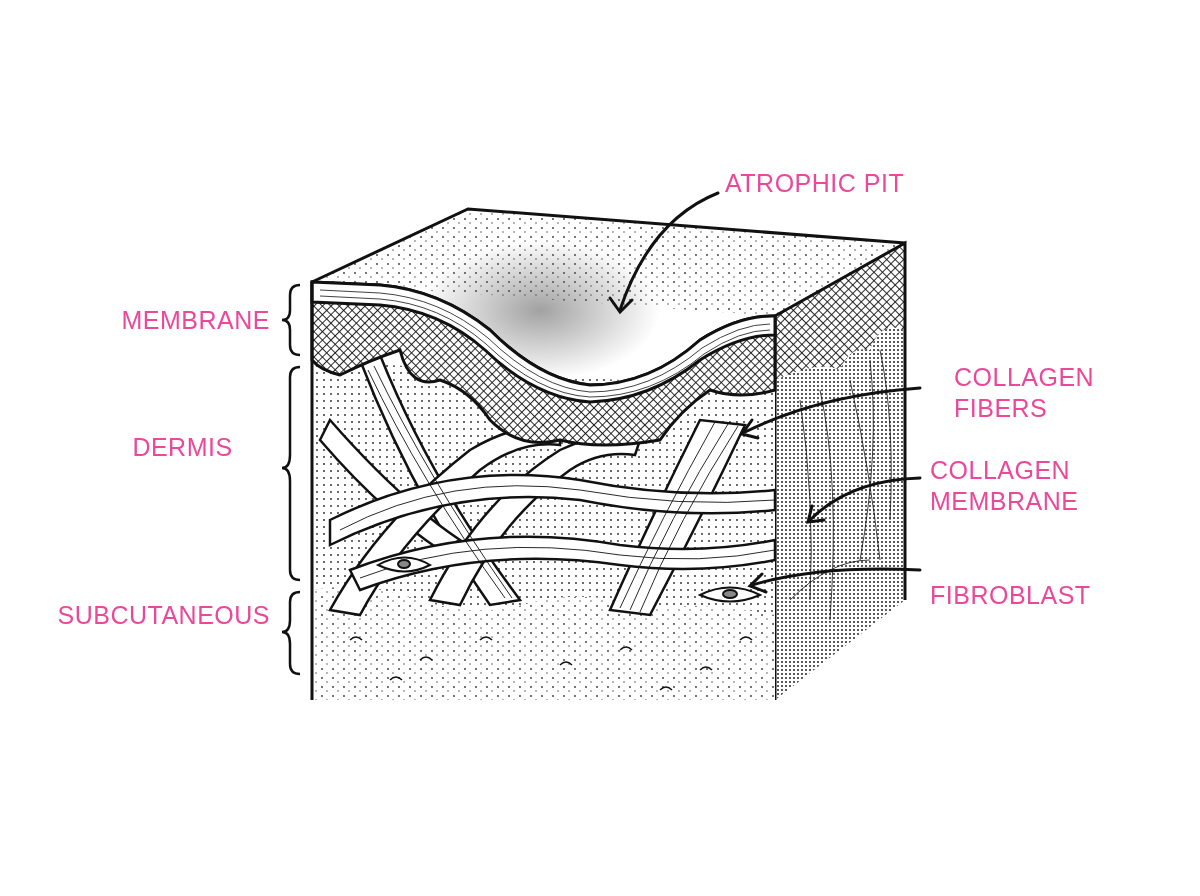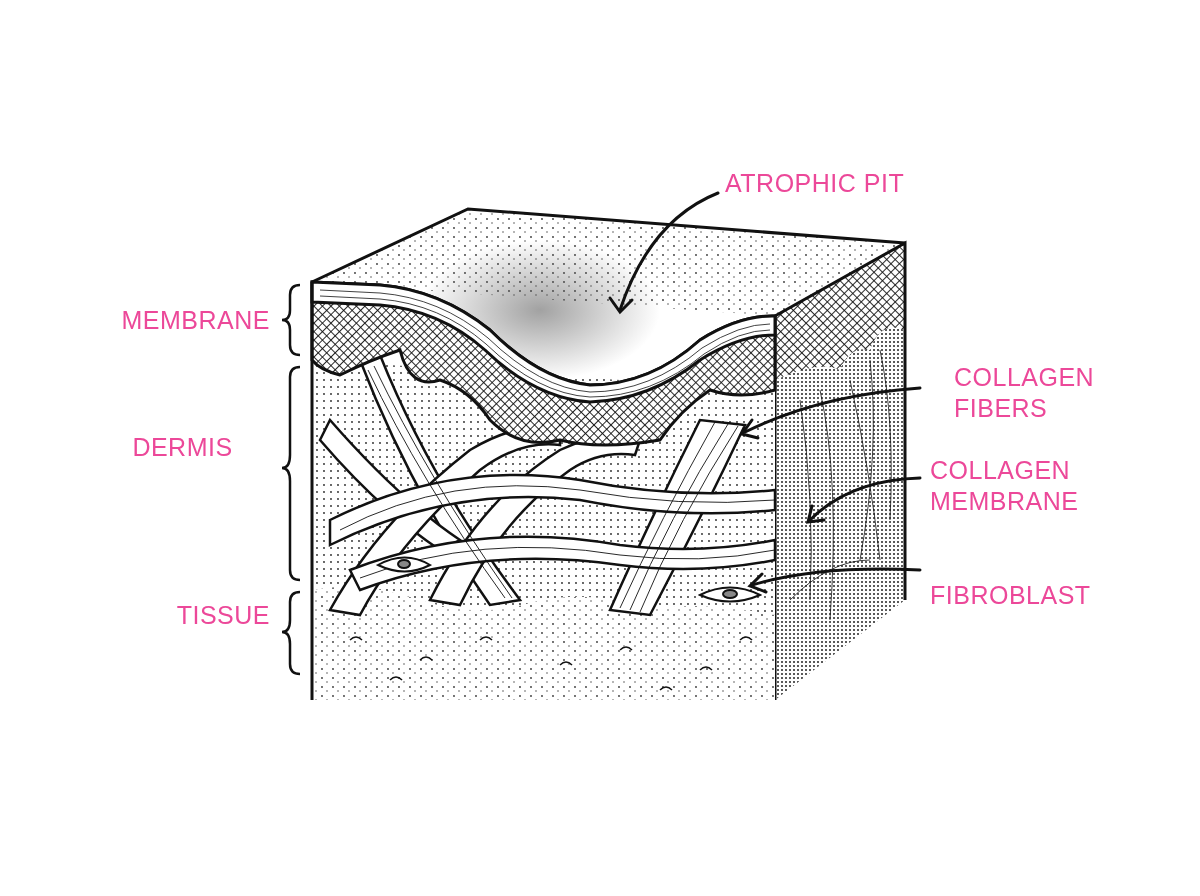--- a/index.html
+++ b/index.html
@@ -136,21 +136,21 @@
   </g>
 </svg>
 
 <div class="label" style="left:725px; top:168px;">ATROPHIC PIT</div>
 
 <div class="label right-align" style="left:95px; width:175px; top:305px;">MEMBRANE</div>
 
 <div class="label right-align" style="left:95px; width:175px; top:432px;text-align:center;">DERMIS</div>
 
 <div class="label right-align" style="left:40px; width:230px; top:600px;">
-  <span>TISSUE</span>
+  <span>SUBCUTANEOUS</span>
 </div>
 
 <div class="label" style="left:954px; top:362px;">
   <span>COLLAGEN</span>
   <span>FIBERS</span>
 </div>
 
 <div class="label" style="left:930px; top:455px;">
   <span>COLLAGEN</span>
   <span>MEMBRANE</span>

